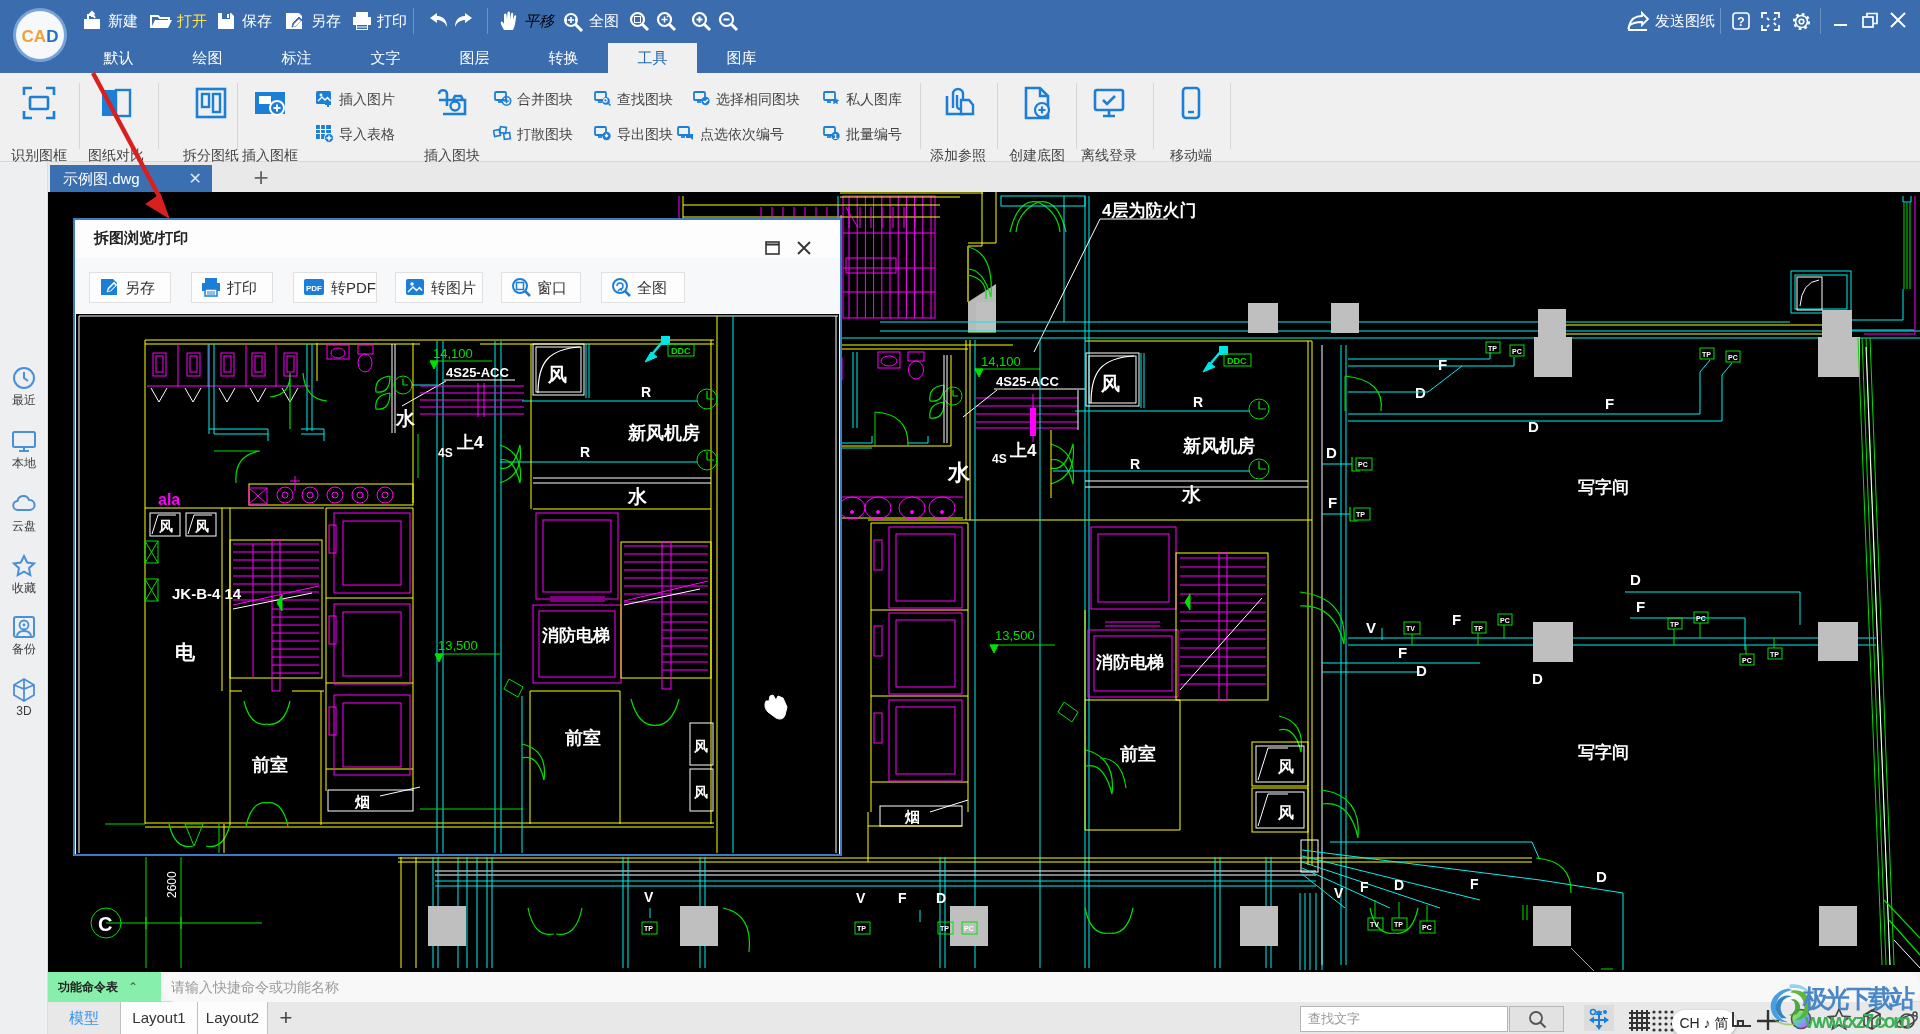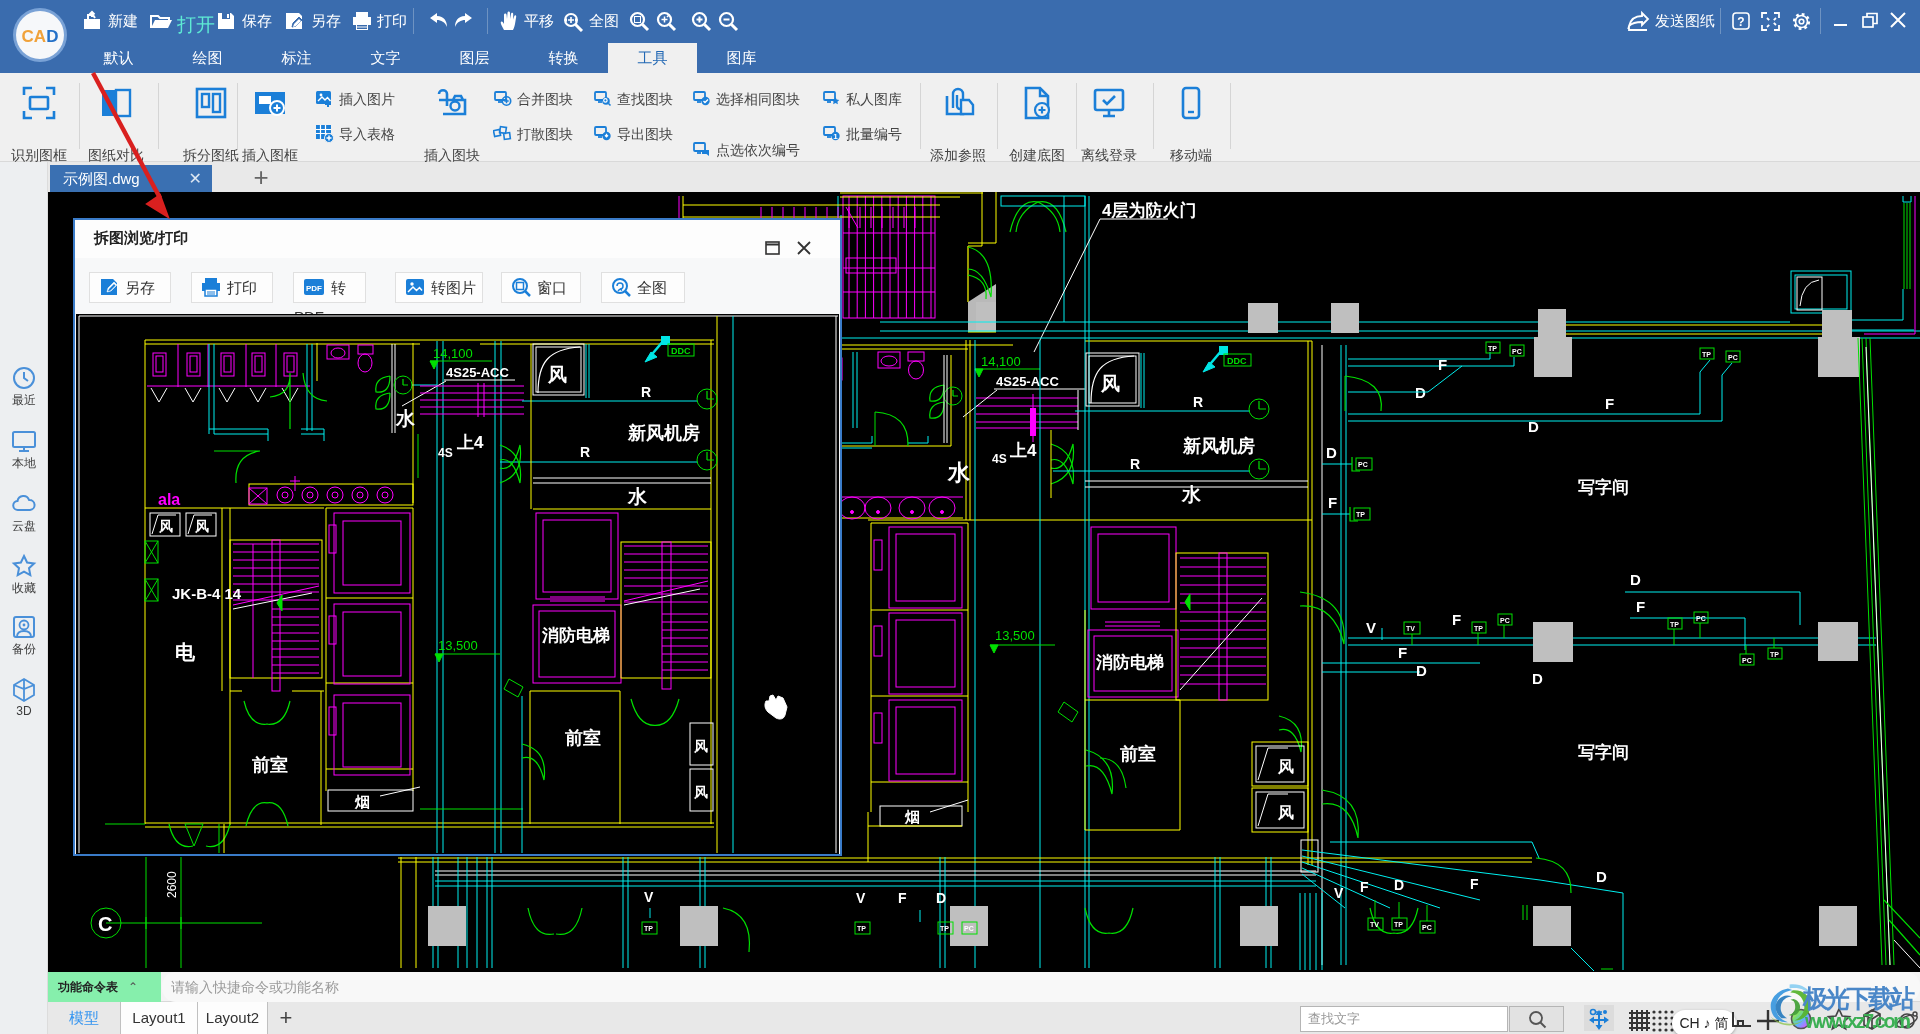--- a/index.html
+++ b/index.html
@@ -58,21 +58,21 @@
     <div class="abs" style="left:81px;top:10px;"><svg width="22" height="22">
         <path d="M3 9 h16 v10 h-16 z" fill="#fff"></path>
         <path d="M7 9 v-4 h5 l2 3" stroke="#fff" stroke-width="2" fill="none"></path>
         <path d="M11 2 v5 M8.5 4.5 l2.5-2.5 2.5 2.5" stroke="#fff" stroke-width="2" fill="none"></path>
       </svg></div>
     <div class="abs" style="left:108px;top:12px;color:#fff;font-size:15px;">新建</div>
     <div class="abs" style="left:149px;top:10px;"><svg width="24" height="22">
         <path d="M2 18 V6 h7 l2 2 h9 v3" stroke="#fff" stroke-width="2" fill="none"></path>
         <path d="M2 18 l4-8 h17 l-4 8 z" fill="#fff"></path>
       </svg></div>
-    <div class="abs" style="left:177px;top:12px;color:#5eead4;font-size:19px;">打开</div>
+    <div class="abs" style="left:177px;top:12px;color:#fde047;font-size:15px;">打开</div>
     <div class="abs" style="left:215px;top:10px;"><svg width="22" height="22">
         <path d="M3 3 h13 l3 3 v13 h-16 z" fill="#fff"></path>
         <rect x="7" y="3" width="8" height="6" fill="#3a6cae"></rect>
         <rect x="12" y="4" width="2" height="4" fill="#fff"></rect>
       </svg></div>
     <div class="abs" style="left:242px;top:12px;color:#fff;font-size:15px;">保存</div>
     <div class="abs" style="left:283px;top:10px;"><svg width="22" height="22">
         <path d="M3 3 h13 l3 3 v13 h-16 z" fill="#fff"></path>
         <path d="M10 13 l6-6 3 3 -6 6 -4 1 z" fill="#3a6cae" stroke="#3a6cae"></path>
         <path d="M11 14 l5-5 2 2 -5 5 -3 1 z" fill="#fff"></path>
@@ -90,21 +90,21 @@
     <div class="abs" style="left:424px;top:10px;"><svg width="26" height="22">
         <path d="M6 8 L13 3 V6 C20 6 23 11 23 17 C21 12 17 10 13 10 V13 Z" fill="#fff"></path>
       </svg></div>
     <div class="abs" style="left:452px;top:10px;"><svg width="26" height="22">
         <path d="M20 8 L13 3 V6 C6 6 3 11 3 17 C5 12 9 10 13 10 V13 Z" fill="#fff"></path>
       </svg></div>
     <div class="abs" style="left:487px;top:8px;width:1px;height:26px;background:#6e93c2;"></div>
     <div class="abs" style="left:497px;top:10px;"><svg width="22" height="22">
         <path d="M7 20 C5 16 3 13 4 12 c1-1 2 0 3 2 V5 c0-2 2.4-2 2.6 0 l.4 4 .5-6 c.2-2 2.4-2 2.5 0 l.2 6 .8-5 c.3-1.8 2.2-1.6 2.2.2 l0 5.3 1-3.2 c.5-1.6 2.2-1.2 2 .5 l-1.2 7.2 c-.5 3-2 6-2 6 z" fill="#fff"></path>
       </svg></div>
-    <div class="abs" style="left:524px;top:12px;color:#ffffff;font-size:15px;">平移</div>
+    <div class="abs" style="left:524px;top:12px;color:#000000;font-size:15px;font-style:italic;">平移</div>
     <div class="abs" style="left:561px;top:10px;"><svg width="24" height="22">
         <circle cx="10" cy="10" r="6" stroke="#fff" stroke-width="2" fill="none"></circle>
         <path d="M14.5 14.5 L21 21" stroke="#fff" stroke-width="3"></path>
         <path d="M7 10 h6 M10 7 v6" stroke="#fff" stroke-width="1.6"></path>
         <path d="M3 10 l3-2 v4 z M17 10 l-3-2 v4 z" fill="#fff"></path>
       </svg></div>
     <div class="abs" style="left:589px;top:12px;color:#fff;font-size:15px;">全图</div>
     <div class="abs" style="left:628px;top:10px;"><svg width="22" height="22">
         <circle cx="9.5" cy="9.5" r="6.5" stroke="#fff" stroke-width="2.2" fill="none"></circle>
         <path d="M14.5 14.5 L20 20" stroke="#fff" stroke-width="3"></path>
@@ -251,21 +251,21 @@
         <path d="M5 13 h4" stroke="#1b7fd8" stroke-width="1.8"></path>
         <circle cx="13.5" cy="12" r="4.2" fill="#1b7fd8"></circle>
         <path d="M13.5 9.8 v3 M12 11.3 l1.5 1.6 1.5-1.6" stroke="#fff" stroke-width="1.3" fill="none"></path>
       </svg>导出图块</div>
     <div class="smallbtn" style="left:692px;top:16px;"><svg width="19" height="19" viewBox="0 0 19 19">
         <rect x="2" y="3" width="11" height="8" rx="1" fill="none" stroke="#1b7fd8" stroke-width="1.8"></rect>
         <path d="M5 13 h4" stroke="#1b7fd8" stroke-width="1.8"></path>
         <circle cx="13.5" cy="12" r="4.2" fill="#1b7fd8"></circle>
         <path d="M11.5 12 l1.5 1.5 3-3" stroke="#fff" stroke-width="1.4" fill="none"></path>
       </svg>选择相同图块</div>
-    <div class="smallbtn" style="left:692px;top:51px;margin-top:16px;"><svg width="19" height="19" viewBox="0 0 19 19">
+    <div class="smallbtn" style="left:676px;top:51px;"><svg width="19" height="19" viewBox="0 0 19 19">
         <rect x="2" y="3" width="11" height="8" rx="1" fill="none" stroke="#1b7fd8" stroke-width="1.8"></rect>
         <path d="M5 13 h4" stroke="#1b7fd8" stroke-width="1.8"></path>
         <path d="M10 10 h7 v6 l-2.5-2 H10 z" fill="#1b7fd8"></path>
       </svg>点选依次编号</div>
     <div class="smallbtn" style="left:822px;top:16px;"><svg width="19" height="19" viewBox="0 0 19 19">
         <rect x="2" y="3" width="11" height="8" rx="1" fill="none" stroke="#1b7fd8" stroke-width="1.8"></rect>
         <path d="M5 13 h4" stroke="#1b7fd8" stroke-width="1.8"></path>
         <path d="M13.5 8.2 l1.2 2.4 2.6.3 -1.9 1.8 .5 2.6 -2.4-1.3 -2.4 1.3 .5-2.6 -1.9-1.8 2.6-.3 z" fill="#1b7fd8"></path>
       </svg>私人图库</div>
     <div class="smallbtn" style="left:822px;top:51px;"><svg width="19" height="19" viewBox="0 0 19 19">
@@ -750,21 +750,21 @@
         <path d="M2 2 h12 l4 4 v12 h-16 z" fill="#1b7fd8"></path>
         <path d="M9 11 l6-6 3 3 -6 6 -4 1 z" fill="#fff" stroke="#fff" stroke-width=".5"></path>
         <path d="M10 12 l5-5 1.5 1.5 -5 5 -2.5 .8 z" fill="#1b7fd8"></path>
       </svg>另存</div>
     <div class="dbtn" style="left:116px;width:82px;"><svg width="20" height="20">
         <rect x="4" y="1" width="12" height="5" fill="#1b7fd8"></rect>
         <rect x="1" y="6" width="18" height="8" fill="#1b7fd8"></rect>
         <rect x="4" y="12" width="12" height="7" fill="#fff" stroke="#1b7fd8" stroke-width="1.5"></rect>
         <path d="M6 15 h8 M6 17 h8" stroke="#1b7fd8" stroke-width="1.2"></path>
       </svg>打印</div>
-    <div class="dbtn" style="left:218px;width:73px;"><svg width="22" height="20">
+    <div class="dbtn" style="left:218px;width:84px;"><svg width="22" height="20">
         <rect x="1" y="2" width="20" height="16" rx="2" fill="#1b7fd8"></rect>
         <text x="11" y="13.5" text-anchor="middle" font-size="8" font-weight="bold" fill="#fff">PDF</text>
       </svg>转PDF</div>
     <div class="dbtn" style="left:320px;width:88px;"><svg width="20" height="20">
         <rect x="1" y="2" width="18" height="16" rx="2" fill="#1b7fd8"></rect>
         <path d="M3 15 l5-5 3.5 3.5 3-3 2.5 3" stroke="#fff" stroke-width="1.5" fill="none"></path>
         <circle cx="7" cy="7" r="1.7" fill="#fff"></circle>
       </svg>转图片</div>
     <div class="dbtn" style="left:426px;width:80px;"><svg width="20" height="20">
         <circle cx="9" cy="9" r="7" stroke="#1b7fd8" stroke-width="2" fill="none"></circle>

